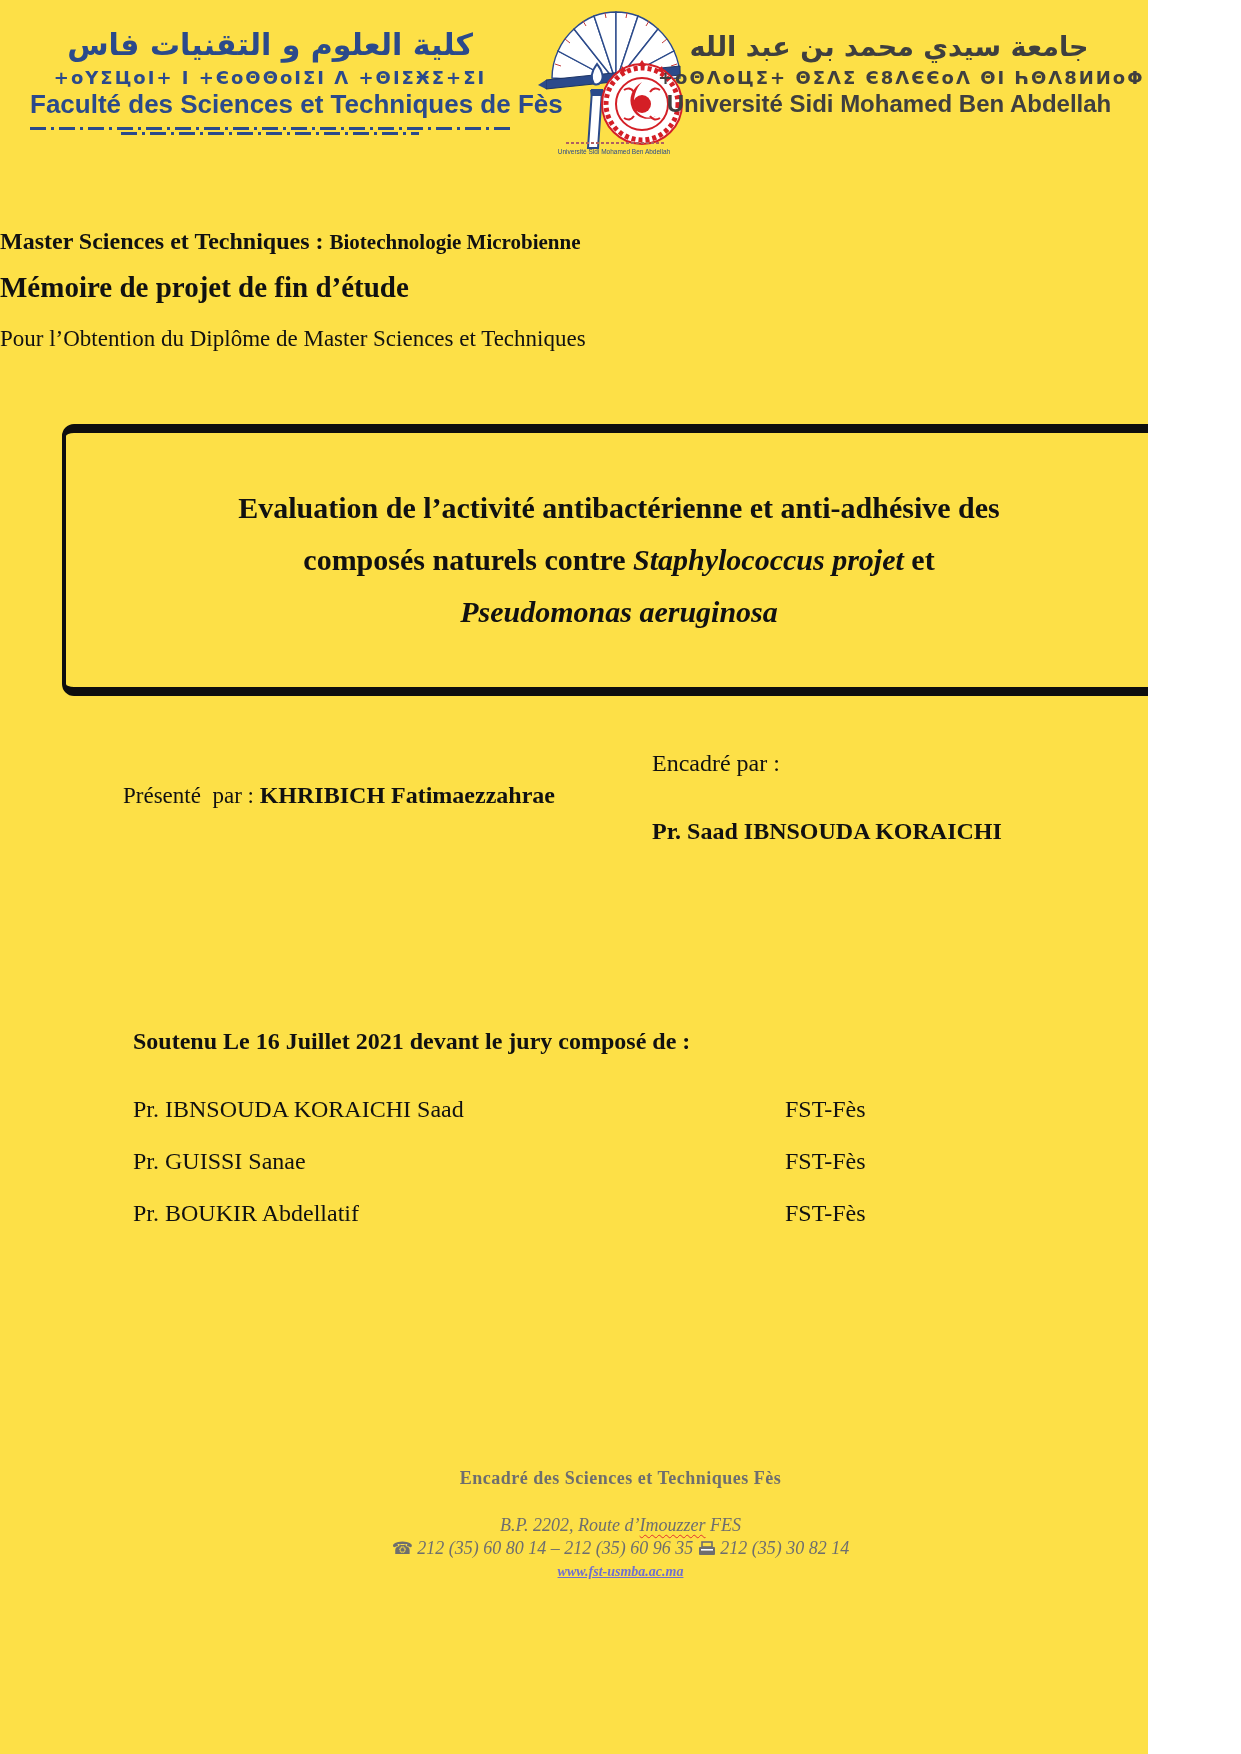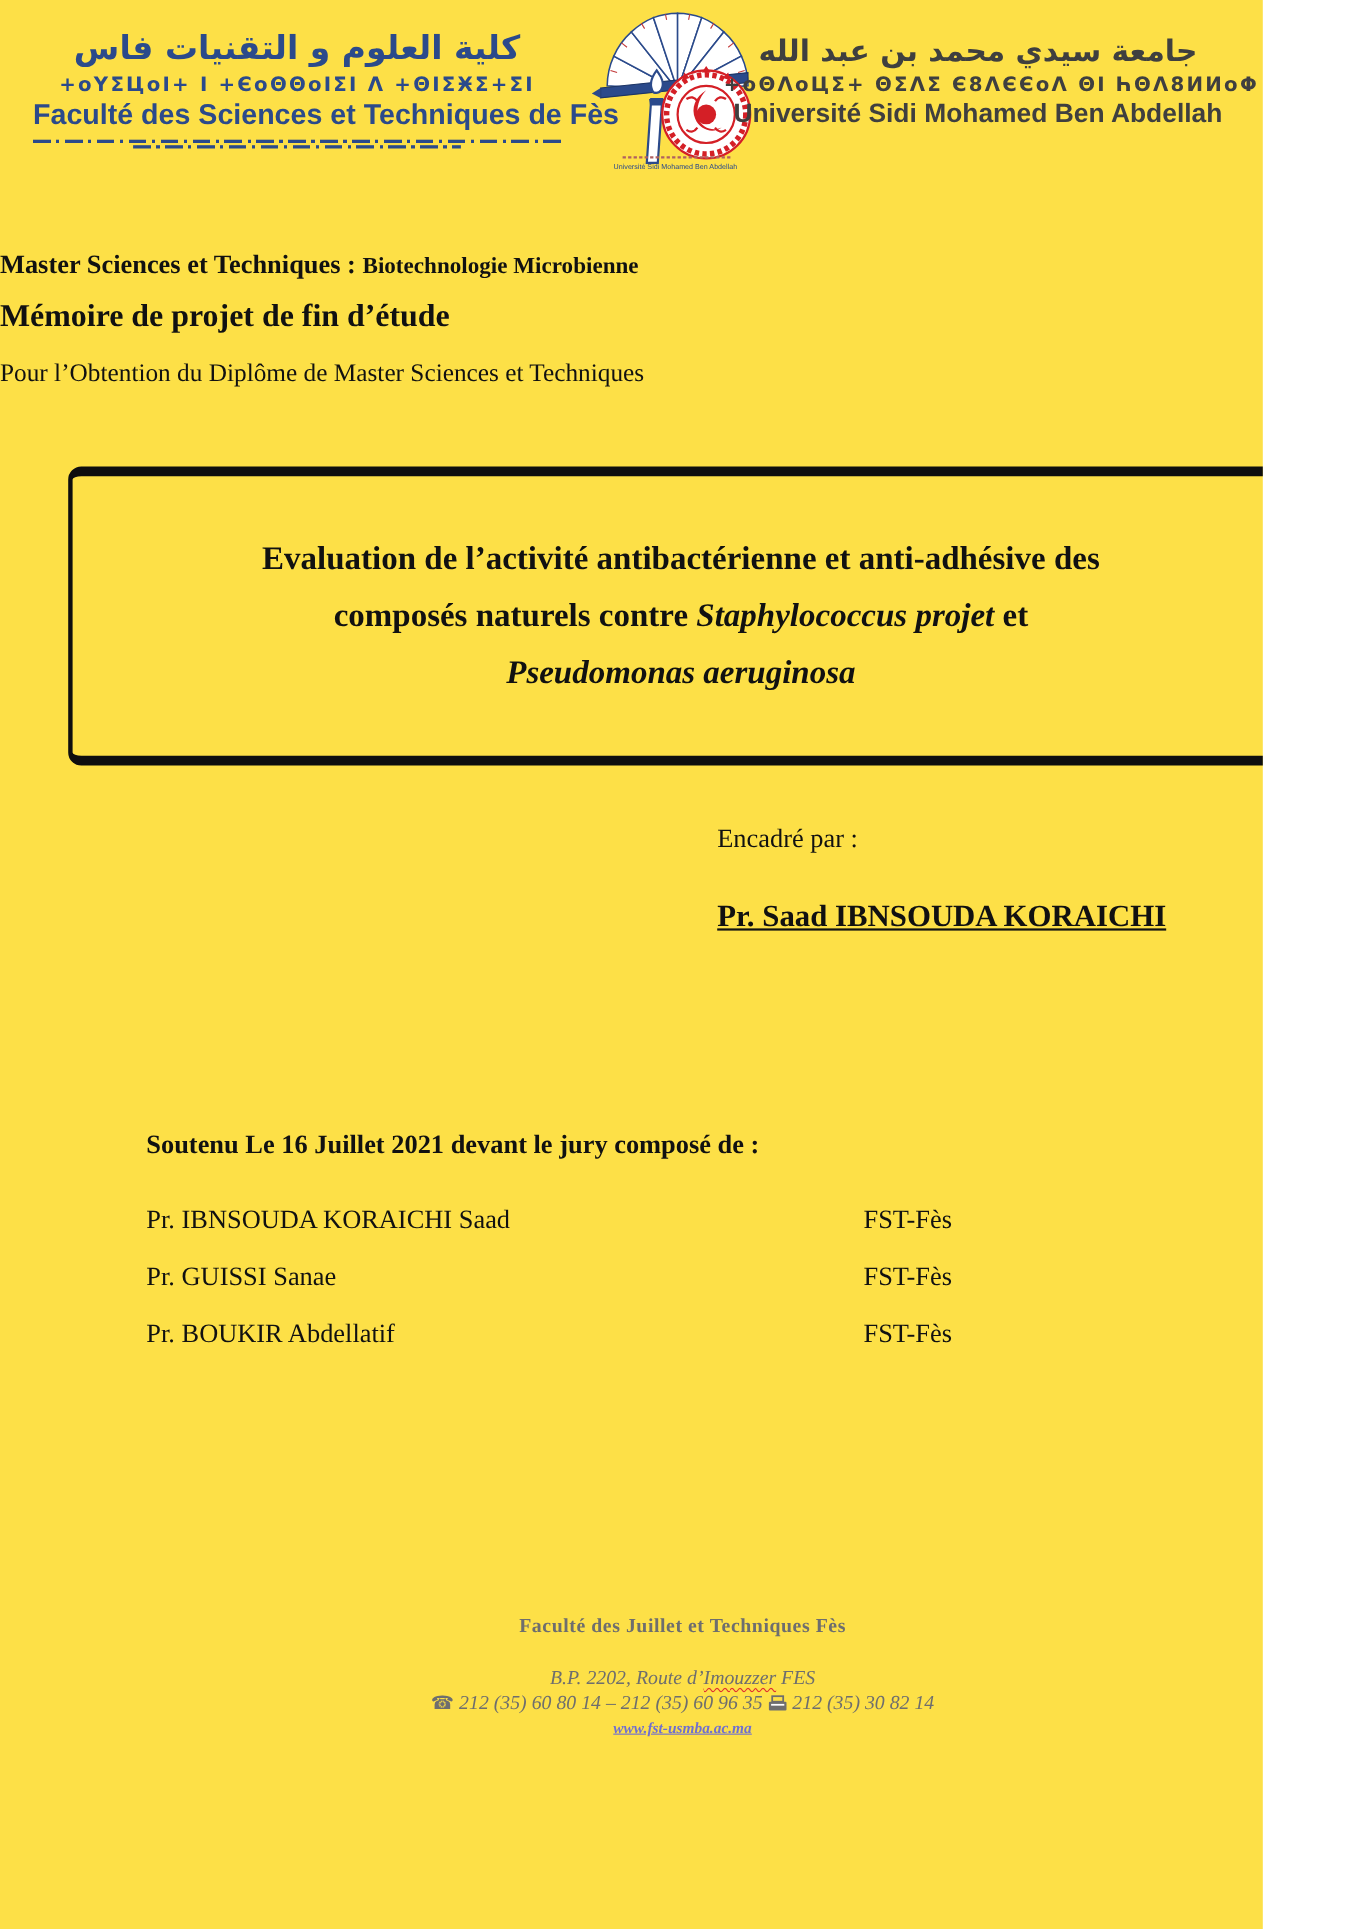--- a/index.html
+++ b/index.html
@@ -36,21 +36,21 @@
     border:4px solid #0e0e0e;border-top-width:9px;border-bottom-width:9px;
     border-radius:12px;
     display:flex;align-items:center;justify-content:center;text-align:center;
   }
   .title-box .title-text{font-size:30px;font-weight:bold;line-height:52px;padding:0 28px;}
   .title-text i{font-style:italic;}
   
   .presented{position:absolute;left:100px;top:756px;font-size:23px;white-space:pre-wrap;}
   .presented b{font-size:24px;}
   .encadre{position:absolute;left:652px;top:750px;font-size:24px;}
-  .supervisor{position:absolute;left:652px;top:818px;font-size:28px;font-weight:bold;white-space:nowrap;text-decoration:underline;}
+  .supervisor{position:absolute;left:652px;top:818px;font-size:24px;font-weight:bold;white-space:nowrap;}
   
   .defense-heading{position:absolute;left:133px;top:1028px;font-size:24px;font-weight:bold;}
   .jury-row{position:absolute;left:133px;font-size:24px;}
   .jury-aff{position:absolute;left:785px;font-size:24px;}
   
   .footer{position:absolute;left:60px;top:1468px;width:1121px;text-align:center;color:#6e6e6e;}
   .f-faculty{font-family:"Liberation Serif",serif;font-size:18px;font-weight:bold;letter-spacing:0.5px;}
   .f-address{font-size:18px;font-style:italic;margin-top:26px;}
   .f-address .misspell{text-decoration:underline wavy #e03030 1px;text-underline-offset:3px;}
   .f-phone{font-size:18px;font-style:italic;margin-top:2px;white-space:nowrap;}
@@ -133,36 +133,39 @@
   </div>
 
   <div class="title-box">
     <div class="title-text">
       <span>Evaluation de l’activité antibactérienne et anti-adhésive des</span><br>
       <span>composés naturels contre </span><i>Staphylococcus projet</i><span> et</span><br>
       <i>Pseudomonas aeruginosa</i>
     </div>
   </div>
 
+  <div class="presented">
+    <span>Présenté  par : </span><b>KHRIBICH Fatimaezzahrae</b>
+  </div>
   <div class="encadre">Encadré par :</div>
   <div class="supervisor">Pr. Saad IBNSOUDA KORAICHI</div>
 
   <div class="defense-heading">Soutenu Le 16 Juillet 2021 devant le jury composé de :</div>
 
   <div class="jury-row" style="top:1096px;">Pr. IBNSOUDA KORAICHI Saad</div>
   <div class="jury-aff" style="top:1096px;">FST-Fès</div>
 
   <div class="jury-row" style="top:1148px;">Pr. GUISSI Sanae</div>
   <div class="jury-aff" style="top:1148px;">FST-Fès</div>
 
   <div class="jury-row" style="top:1200px;">Pr. BOUKIR Abdellatif</div>
   <div class="jury-aff" style="top:1200px;">FST-Fès</div>
 
   <div class="footer">
-    <div class="f-faculty">Faculté des Juillet et Techniques Fès</div>
+    <div class="f-faculty">Encadré des Sciences et Techniques Fès</div>
     <div class="f-address">
       <span>B.P. 2202, Route d’</span><span class="misspell">Imouzzer</span><span> FES</span>
     </div>
     <div class="f-phone">
       <span class="ficon">☎</span>
       <span>212 (35) 60 80 14 – 212 (35) 60 96 35</span>
       <svg class="faxsvg" width="18" height="15" viewBox="0 0 18 15">
         <rect x="1" y="6" width="16" height="8" rx="1" fill="#6e6e6e"></rect>
         <rect x="4" y="1" width="10" height="5" fill="none" stroke="#6e6e6e" stroke-width="1.6"></rect>
         <rect x="3" y="8" width="12" height="1.6" fill="#ffffff"></rect>

